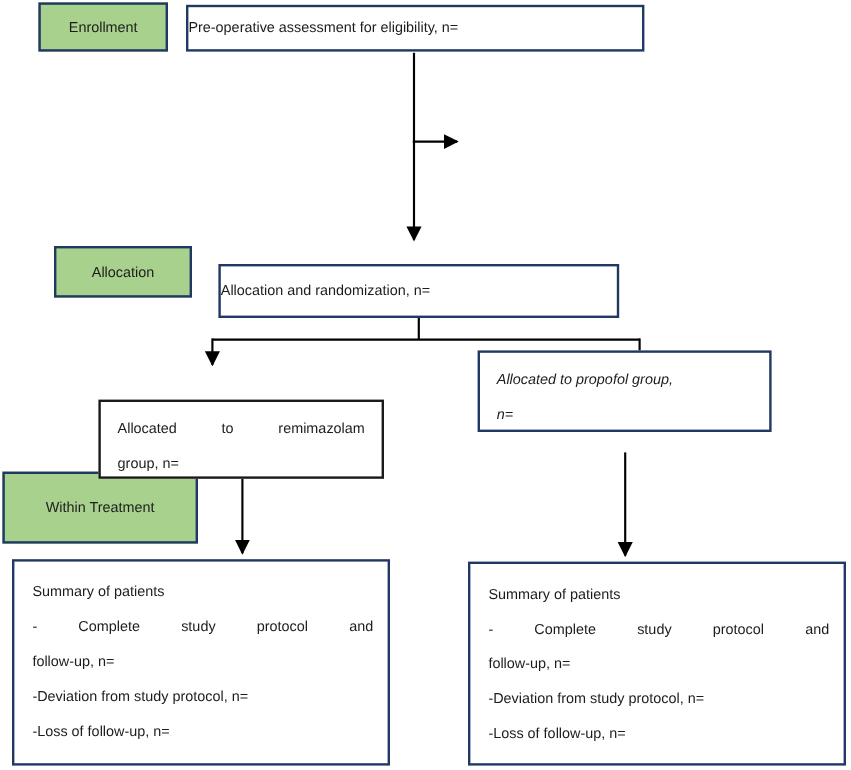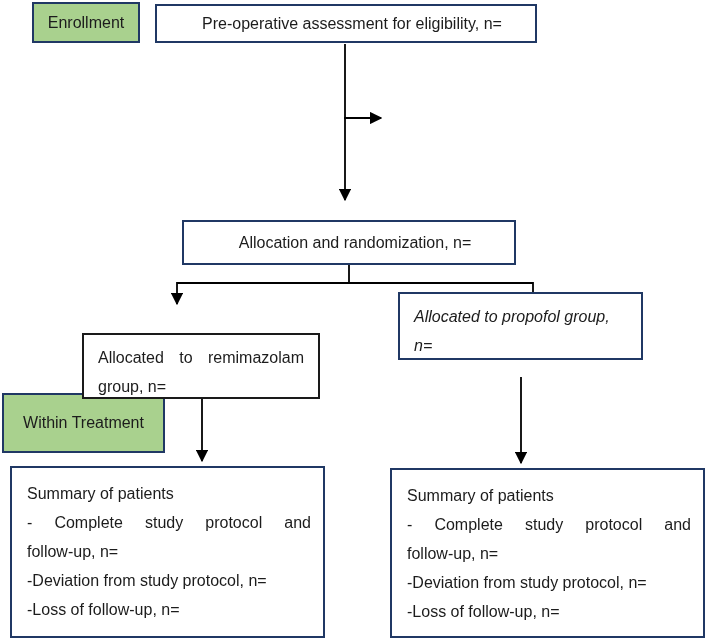--- a/index.html
+++ b/index.html
@@ -7,21 +7,21 @@
   body {
     font-family: "Liberation Sans", "DejaVu Sans", sans-serif;
     color: #1c1c1c;
   }
   .canvas {
     position: relative;
     width: 709px;
     height: 642px;
     background: #ffffff;
     overflow: hidden;
-    font-size: 16px;
+    font-size: 12px;
   }
   .connectors {
     position: absolute;
     left: 0; top: 0;
     width: 709px; height: 642px;
     pointer-events: none;
   }
   .box {
     position: absolute;
     background: #ffffff;
@@ -34,22 +34,20 @@
     background: var(--stage-fill, #A9D18E);
     border: 2px solid var(--border-navy, #203864);
     display: flex;
     align-items: center;
     justify-content: center;
     text-align: center;
   }
   .single-line {
     display: flex;
     align-items: center;
-    padding-left: 12px;
-    justify-content: center;
   }
   .multi-line { padding: 9px 10px 0 17px; }
   .excluded-box { line-height: 30px; }
   .alloc-box { padding: 8px 14px 0 14px; }
   .summary-box { padding: 11px 12px 0 15px; }
   .line { display: block; }
   .jl {
     text-align: justify;
     text-align-last: justify;
   }
@@ -80,20 +78,21 @@
 
     <line class="connector-line" x1="533" y1="282" x2="533" y2="304" marker-end="url(#arrow)"></line>
 
     <line class="connector-line" x1="202" y1="375" x2="202" y2="461" marker-end="url(#arrow)"></line>
 
     <line class="connector-line" x1="521" y1="377" x2="521" y2="463" marker-end="url(#arrow)"></line>
   </svg>
 
   <div class="stage" style="left:32px; top:2px; width:108px; height:41px;">Enrollment</div>
 
+  <div class="stage" style="left:45px; top:205px; width:115px; height:43px;">Allocation</div>
 
   <div class="stage" style="left:2px; top:393px; width:163px; height:60px;">Within Treatment</div>
 
   <div class="box single-line" style="left:155px; top:4px; width:382px; height:39px;">
     <span class="line">Pre-operative assessment for eligibility, n=</span>
   </div>
 
 
   <div class="box single-line" style="left:182px; top:204px; width:334px; height:45px;margin-top:16px;">
     <span class="line">Allocation and randomization, n=</span>

